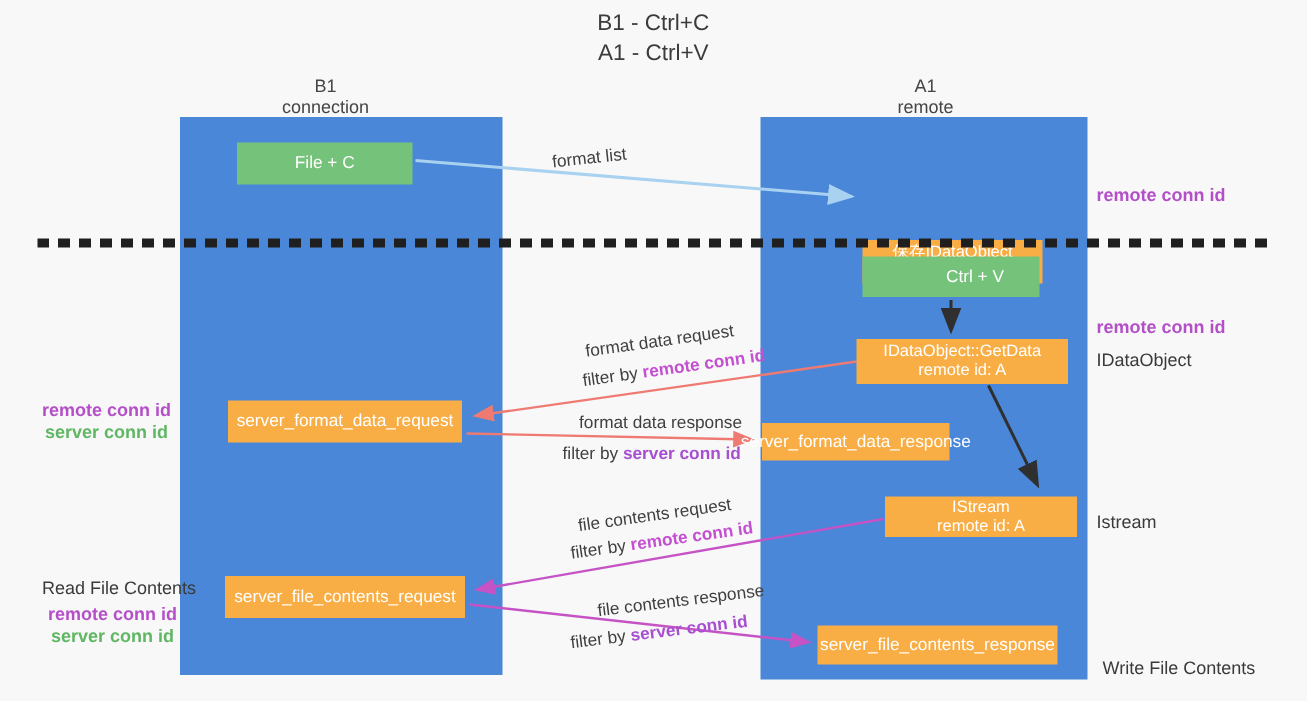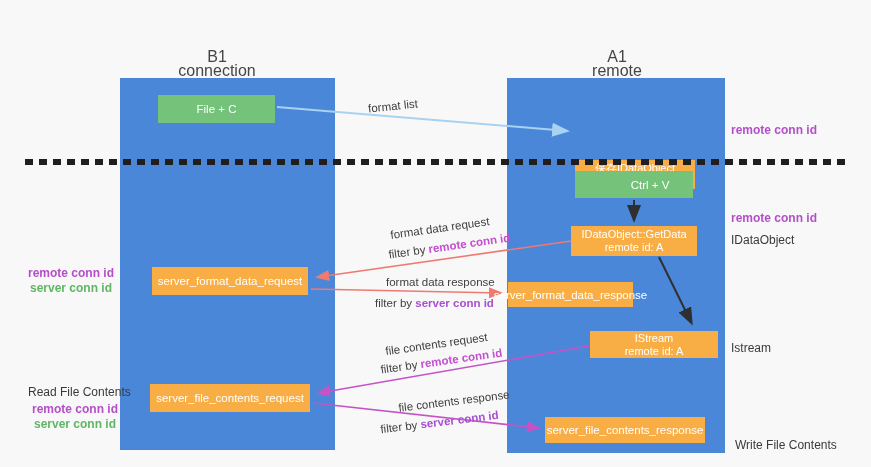--- a/index.html
+++ b/index.html
@@ -8,21 +8,21 @@
   .stage {
     position: relative; width: 871px; height: 467px;
     background: #f8f8f9; overflow: hidden;
   }
   .abs { position: absolute; }
   .title {
     top: 6px; left: 0; width: 871px; text-align: center;
     font-size: 15px; line-height: 20px; color: #3b3b3b;
   }
   .lifeline-header {
-    text-align: center; font-size: 16px; line-height: 14px; color: #454545;
+    text-align: center; font-size: 12px; line-height: 14px; color: #454545;
     width: 120px;
   }
   .lifeline {
     background: #4a87d8;
   }
   .node {
     display: flex; flex-direction: column; align-items: center; justify-content: center;
     text-align: center; color: #ffffff; z-index: 3;
   }
   .node.green { background: #75c37b; font-size: 12px; }
@@ -46,20 +46,24 @@
   .margin-label.plain { color: #3a3a3a; }
   .rot-m6 { transform: rotate(-6deg); }
   .rot-m8 { transform: rotate(-8deg); }
   .rot-m7 { transform: rotate(-7deg); }
 </style>
 </head>
 <body>
 
 <div class="stage">
 
+  <div class="abs title">
+    <div>B1 - Ctrl+C</div>
+    <div>A1 - Ctrl+V</div>
+  </div>
 
   <div class="abs lifeline-header" style="left:157px; top:50px;">
     <div>B1</div>
     <div>connection</div>
   </div>
   <div class="abs lifeline-header" style="left:557px; top:50px;">
     <div>A1</div>
     <div>remote</div>
   </div>
 
@@ -98,21 +102,21 @@
 
   <div class="abs node orange" style="left:575px; top:119px; width:120px; height:29px;margin-top:41px;">
     <div class="l1">保存IDataObject</div>
     <div class="l2">remote id: A</div>
   </div>
 
   <div class="abs node green single" style="left:575px; top:171px; width:118px; height:27px;padding-left:32px;">
     <span>Ctrl + V</span>
   </div>
 
-  <div class="abs node orange" style="left:571px; top:226px; width:126px; height:30px;">
+  <div class="abs node orange" style="left:571px; top:226px; width:141px; height:30px;">
     <div class="l1">IDataObject::GetData</div>
     <div class="l2">remote id: A</div>
   </div>
 
   <div class="abs node orange single" style="left:152px; top:267px; width:156px; height:28px;">
     <span>server_format_data_request</span>
   </div>
 
   <div class="abs node orange single" style="left:508px; top:282px; width:125px; height:25px;">
     <span>server_format_data_response</span>

